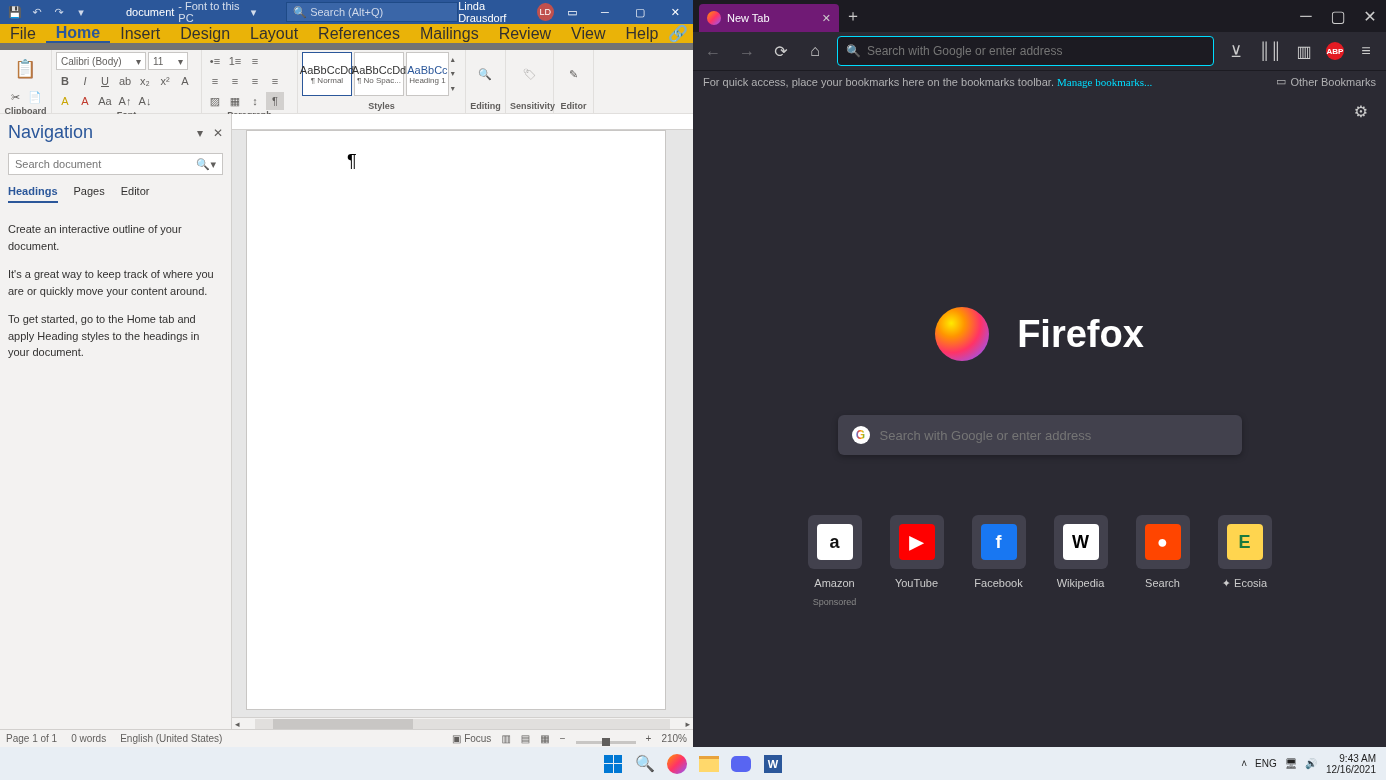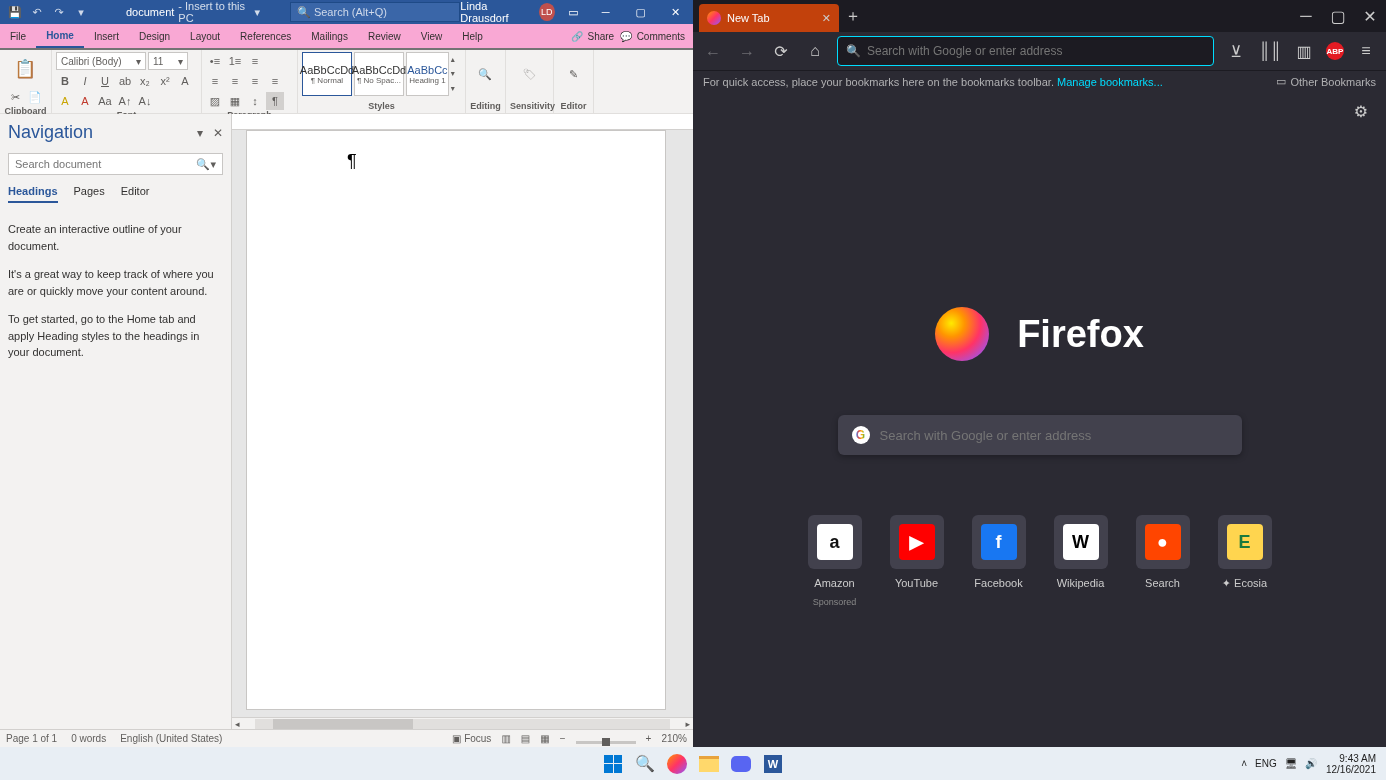--- a/index.html
+++ b/index.html
@@ -9,21 +9,21 @@
 .word-window { position: absolute; left: 0; top: 0; width: 693px; height: 747px; background: #fff; display: flex; flex-direction: column; }
 .word-titlebar { height: 24px; background: #2b579a; display: flex; align-items: center; color: #fff; font-size: 11px; }
 .word-titlebar .qat { display: flex; gap: 4px; padding: 0 6px; align-items: center; }
 .word-titlebar .qat-btn { width: 18px; height: 18px; display: flex; align-items: center; justify-content: center; color: #cfd9ea; cursor: pointer; }
 .word-titlebar .doc-title { margin-left: 30px; display: flex; align-items: center; gap: 4px; }
 .word-titlebar .search-box { margin-left: 30px; width: 185px; height: 20px; background: #3a66a8; border: 1px solid #1e4a87; display: flex; align-items: center; padding: 0 6px; color: #cfd9ea; font-size: 11px; }
 .word-titlebar .user { margin-left: auto; display: flex; align-items: center; gap: 8px; padding-right: 4px; }
 .word-titlebar .avatar { width: 18px; height: 18px; border-radius: 50%; background: #c0504d; color: #fff; font-size: 9px; display: flex; align-items: center; justify-content: center; }
 .word-titlebar .win-btn { width: 30px; height: 24px; display: flex; align-items: center; justify-content: center; color: #fff; cursor: pointer; }
 
-.word-tabs { height: 26px; background: #f9a8d4; border-bottom: 2px solid #737373; display: flex; align-items: center; font-size: 10px; color: #323130; }
+.word-tabs { height: 26px; background: #eab308; border-bottom: 7px solid #737373; display: flex; align-items: center; font-size: 16px; color: #323130; }
 .word-tabs .tab { padding: 0 10px; height: 100%; display: flex; align-items: center; cursor: pointer; }
 .word-tabs .tab.active { font-weight: 600; border-bottom: 2px solid #2b579a; color: #2b579a; }
 .word-tabs .right { margin-left: auto; display: flex; gap: 6px; padding-right: 8px; }
 .word-tabs .right .rb { display: flex; align-items: center; gap: 4px; color: #323130; }
 
 .word-ribbon { height: 64px; background: #f3f2f1; border-bottom: 1px solid #e1dfdd; display: flex; font-size: 10px; color: #605e5c; }
 .rgroup { border-right: 1px solid #e1dfdd; display: flex; flex-direction: column; padding: 2px 4px; }
 .rgroup .label { text-align: center; font-size: 9px; color: #605e5c; margin-top: auto; font-weight: bold; }
 .rgroup .tools { display: flex; gap: 2px; flex-wrap: wrap; }
 .rbtn { height: 18px; min-width: 18px; display: flex; align-items: center; justify-content: center; cursor: pointer; font-size: 11px; }
@@ -56,37 +56,37 @@
 .hscroll .thumb { position:absolute; left:18px; width:140px; height:10px; background:#c8c6c4; }
 
 .word-status { height: 18px; background: #f3f2f1; border-top: 1px solid #d2d0ce; display: flex; align-items: center; font-size: 10px; color: #605e5c; padding: 0 6px; gap: 14px; }
 .word-status .right { margin-left: auto; display: flex; gap: 10px; align-items: flex-end; }
 .zoom-slider { width: 60px; height: 3px; background: #c8c6c4; position: relative; }
 .zoom-slider .knob { position: absolute; left: 26px; top: -3px; width: 8px; height: 8px; background: #605e5c; }
 
 
 .ff-window { position: absolute; left: 693px; top: 0; width: 693px; height: 747px; background: #1c1b22; display: flex; flex-direction: column; color: #fbfbfe; }
 .ff-tabbar { height: 32px; background: #1c1b22; display: flex; align-items: center; }
-.ff-tab { margin: 4px 0 0 6px; height: 28px; width: 140px; background: #c2410c; border-radius: 4px 4px 0 0; display: flex; align-items: center; padding: 0 8px; font-size: 11px; gap: 6px; }
+.ff-tab { margin: 4px 0 0 6px; height: 28px; width: 140px; background: #701a75; border-radius: 4px 4px 0 0; display: flex; align-items: center; padding: 0 8px; font-size: 11px; gap: 6px; }
 .ff-tab .fav { width: 14px; height: 14px; background: linear-gradient(135deg,#ff9500,#ff3366,#9059ff); border-radius: 50%; }
 .ff-tab .close { margin-left: auto; cursor: pointer; color: #ccc; }
 .ff-newtab { width: 28px; height: 28px; display: flex; align-items: center; justify-content: center; color: #ccc; cursor: pointer; }
 .ff-winctl { margin-left: auto; display: flex; }
 .ff-winctl .wb { width: 32px; height: 32px; display: flex; align-items: center; justify-content: center; color: #ccc; cursor: pointer; }
 
 .ff-toolbar { height: 38px; background: #2b2a33; display: flex; align-items: center; padding: 0 8px; gap: 10px; }
 .ff-nav-btn { width: 24px; height: 24px; display: flex; align-items: center; justify-content: center; cursor: pointer; color: #ccc; }
 .ff-nav-btn.disabled { opacity: .4; }
 .ff-url { flex: 1; height: 30px; background: #1c1b22; border: 1px solid #00ddff; border-radius: 4px; display: flex; align-items: center; padding: 0 8px; gap: 6px; font-size: 12px; color: #888; }
 .ff-url input { flex:1; background: none; border: none; outline: none; color: #fbfbfe; font-size: 12px; }
 .ff-tool-btn { width: 24px; height: 24px; display: flex; align-items: center; justify-content: center; cursor: pointer; color: #ccc; }
 .ff-abp { width: 18px; height: 18px; border-radius: 50%; background: #e31b23; color: #fff; font-size: 8px; font-weight: bold; display: flex; align-items: center; justify-content: center; }
 
 .ff-bookmarks { height: 22px; background: #2b2a33; border-top: 1px solid #1c1b22; display: flex; align-items: center; padding: 0 10px; font-size: 11px; color: #b1b1b3; justify-content: space-between; }
-.ff-bookmarks a { color: #00ddff; text-decoration: none; }
+.ff-bookmarks a { color: #00ddff; text-decoration: none; font-family: Liberation Serif, serif; }
 .ff-bookmarks .other { display: flex; align-items: center; gap: 4px; }
 
 .ff-content { flex: 1; background: #2b2a33; position: relative; display: flex; flex-direction: column; align-items: center; }
 .ff-gear { position: absolute; top: 10px; right: 18px; color: #ccc; cursor: pointer; }
 .ff-logo-row { margin-top: 215px; display: flex; align-items: center; gap: 28px; }
 .ff-logo { width: 54px; height: 54px; border-radius: 50%; background: radial-gradient(circle at 30% 30%, #ffea00 0%, #ff9500 25%, #ff3366 55%, #9059ff 90%); }
 .ff-brand { font-size: 38px; font-weight: 600; color: #fff; }
 .ff-search { margin-top: 54px; width: 404px; height: 40px; background: #42414d; border-radius: 6px; display: flex; align-items: center; padding: 0 14px; gap: 10px; box-shadow: 0 2px 6px rgba(0,0,0,.3); }
 .ff-search .g { width: 18px; height: 18px; border-radius: 50%; background: #fff; display: flex; align-items: center; justify-content: center; font-weight: bold; font-size: 12px; }
 .ff-search .g span { background: linear-gradient(90deg,#4285f4,#ea4335,#fbbc05,#34a853); -webkit-background-clip: text; background-clip: text; color: transparent; }
@@ -112,21 +112,21 @@
 <div class="word-window">
   <div class="word-titlebar">
     <div class="qat">
       <div class="qat-btn">💾</div>
       <div class="qat-btn">↶</div>
       <div class="qat-btn">↷</div>
       <div class="qat-btn">▾</div>
     </div>
     <div class="doc-title">
       <span>document</span>
-      <span style="opacity:.8"> - Insert to this PC</span>
+      <span style="opacity:.8"> - Font to this PC</span>
       <span style="opacity:.8">▾</span>
     </div>
     <div class="search-box">
       <span>🔍</span>&nbsp;
       <span>Search (Alt+Q)</span>
     </div>
     <div class="user">
       <span>Linda Drausdorf</span>
       <div class="avatar">LD</div>
       <div class="win-btn" style="width:24px">▭</div>

